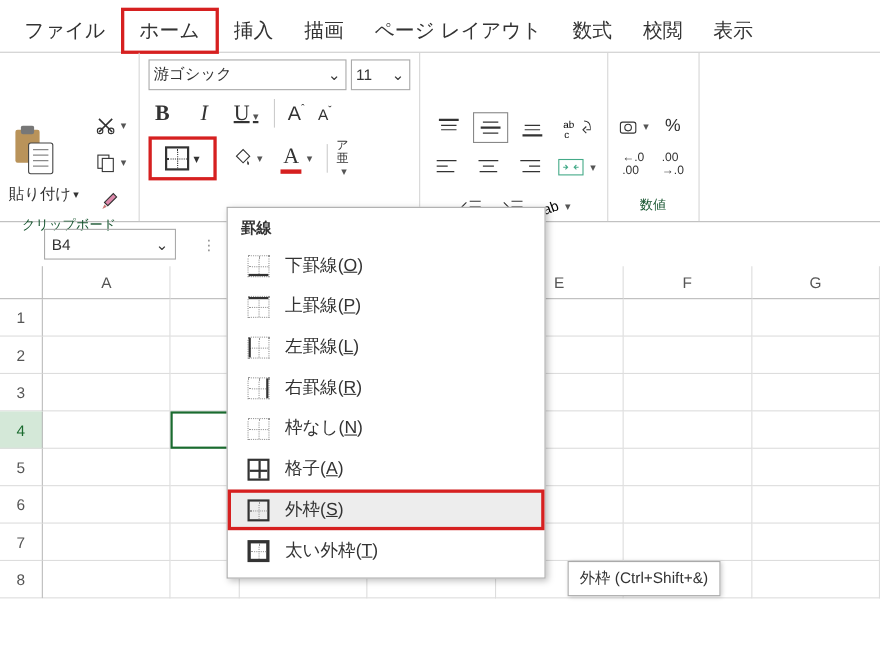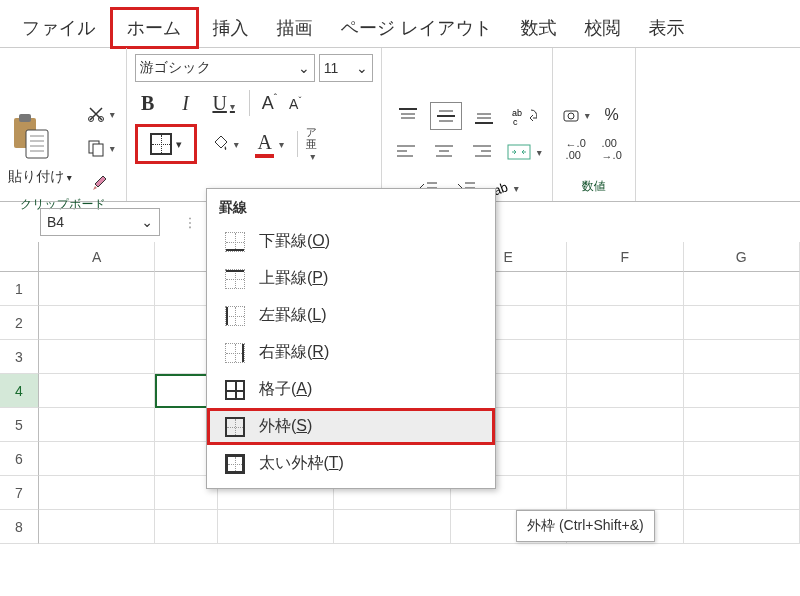--- a/index.html
+++ b/index.html
@@ -455,20 +455,27 @@
 
   <div class="dd-item">
     <span class="dd-icon dotted">
         <span class="mid-h"></span>
         <span class="mid-v"></span>
         <span class="right"></span>
       </span>
     <span><span>右罫線(</span><span class="key">R</span><span>)</span></span>
   </div>
 
+  <div class="dd-item">
+    <span class="dd-icon dotted">
+        <span class="mid-h"></span>
+        <span class="mid-v"></span>
+      </span>
+    <span><span>枠なし(</span><span class="key">N</span><span>)</span></span>
+  </div>
 
   <div class="dd-item">
     <span class="dd-icon grid"></span>
     <span><span>格子(</span><span class="key">A</span><span>)</span></span>
   </div>
 
   <div class="dd-item hover framed">
     <span class="dd-icon box">
         <span class="mid-h"></span>
         <span class="mid-v"></span>

